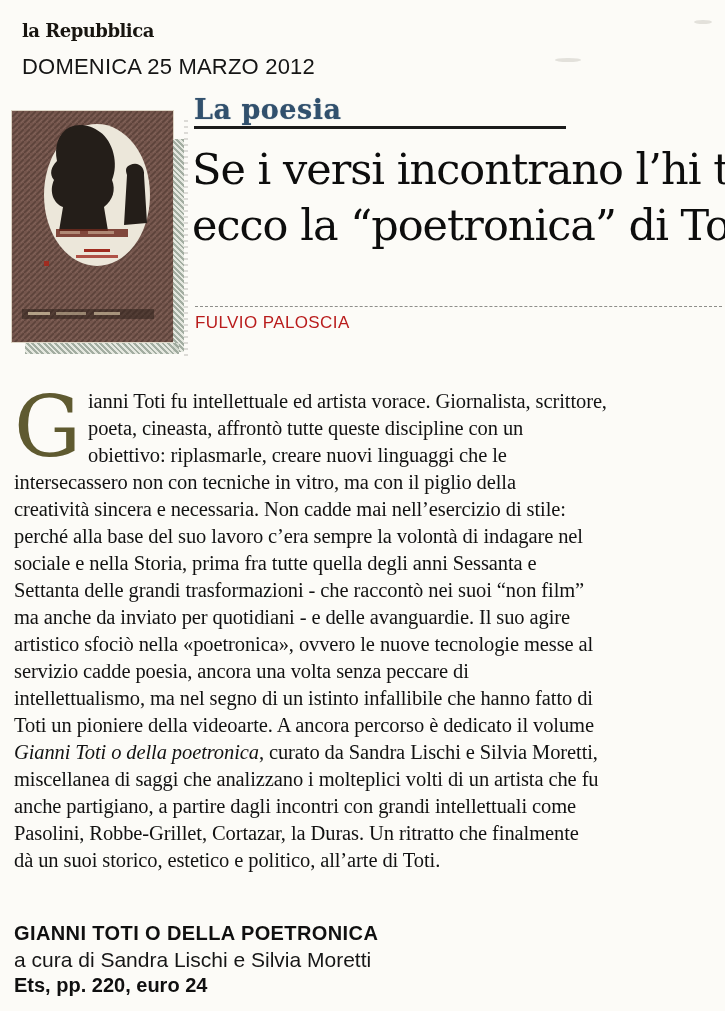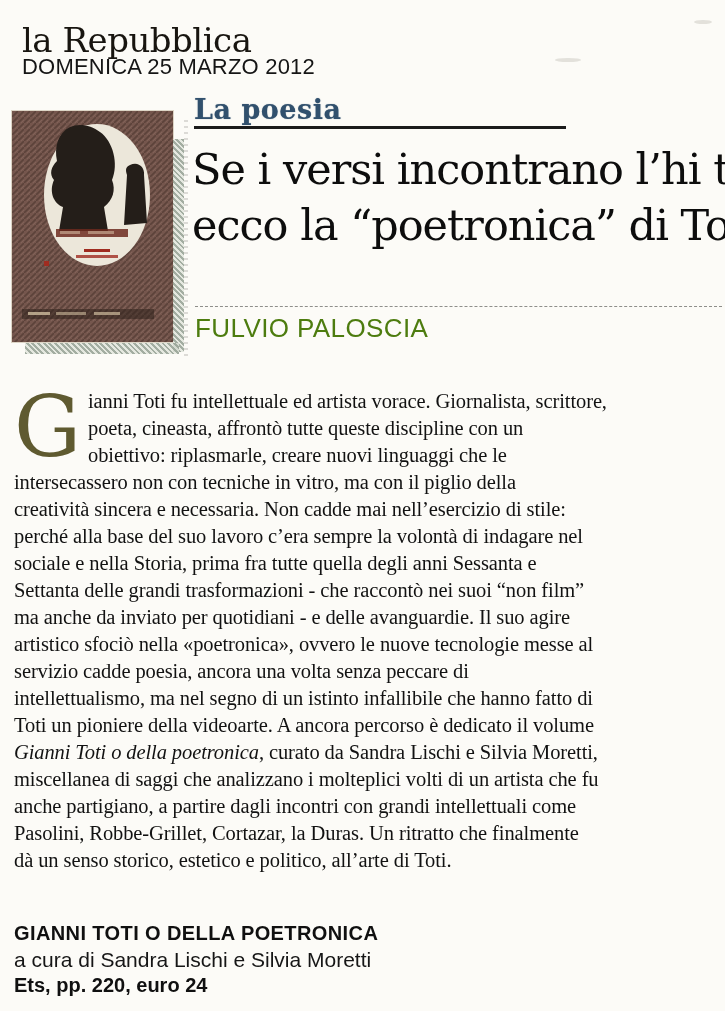--- a/index.html
+++ b/index.html
@@ -11,22 +11,22 @@
     margin: 0 auto;
     background: #fcfbf7;
     overflow: hidden;
     font-family: "Liberation Serif", serif;
     color: #141414;
   }
   
   .masthead {
     position: absolute; left: 22px; top: 20px;
     font-family: "DejaVu Serif", serif;
-    font-weight: normal;
-    font-size: 34px;
+    font-weight: bold;
+    font-size: 18px;
     letter-spacing: -0.5px;
     color: #181510;
   }
   .dateline {
     position: absolute; left: 22px; top: 54px;
     font-family: "Liberation Sans", sans-serif;
     font-size: 22px;
     color: #151515;
     letter-spacing: 0.2px;
   }
@@ -81,23 +81,23 @@
     white-space: nowrap;
   }
   .byline-rule {
     position: absolute; left: 195px; top: 306px;
     width: 527px;
     border-top: 1px dashed #8e8e8a;
   }
   .byline {
     position: absolute; left: 195px; top: 313px;
     font-family: "Liberation Sans", sans-serif;
-    font-size: 26px;
+    font-size: 17px;
     letter-spacing: 0.4px;
-    color: #4d7c0f;
+    color: #b91c1c;
   }
   
   .article {
     position: absolute; left: 14px; top: 388px;
     width: 708px;
     font-size: 20.5px;
     line-height: 27px;
     color: #121212;
     letter-spacing: -0.1px;
   }
@@ -194,21 +194,21 @@
     <div class="bl"><span>Settanta delle grandi trasformazioni - che raccontò nei suoi “non film”</span></div>
     <div class="bl"><span>ma anche da inviato per quotidiani - e delle avanguardie. Il suo agire</span></div>
     <div class="bl"><span>artistico sfociò nella «poetronica», ovvero le nuove tecnologie messe al</span></div>
     <div class="bl"><span>servizio cadde poesia, ancora una volta senza peccare di</span></div>
     <div class="bl"><span>intellettualismo, ma nel segno di un istinto infallibile che hanno fatto di</span></div>
     <div class="bl"><span>Toti un pioniere della videoarte. A ancora percorso è dedicato il volume</span></div>
     <div class="bl"><i>Gianni Toti o della poetronica</i><span>, curato da Sandra Lischi e Silvia Moretti,</span></div>
     <div class="bl"><span>miscellanea di saggi che analizzano i molteplici volti di un artista che fu</span></div>
     <div class="bl"><span>anche partigiano, a partire dagli incontri con grandi intellettuali come</span></div>
     <div class="bl"><span>Pasolini, Robbe-Grillet, Cortazar, la Duras. Un ritratto che finalmente</span></div>
-    <div class="bl"><span>dà un senso storico, estetico e politico, all’arte di Toti.</span></div>
+    <div class="bl"><span>dà un suoi storico, estetico e politico, all’arte di Toti.</span></div>
   </div>
 
   <div class="footer">
     <div class="book-title">GIANNI TOTI O DELLA POETRONICA</div>
     <div class="book-editors">a cura di Sandra Lischi e Silvia Moretti</div>
     <div class="book-publisher">Ets, pp. 220, euro 24</div>
   </div>
 
 </div>
 

